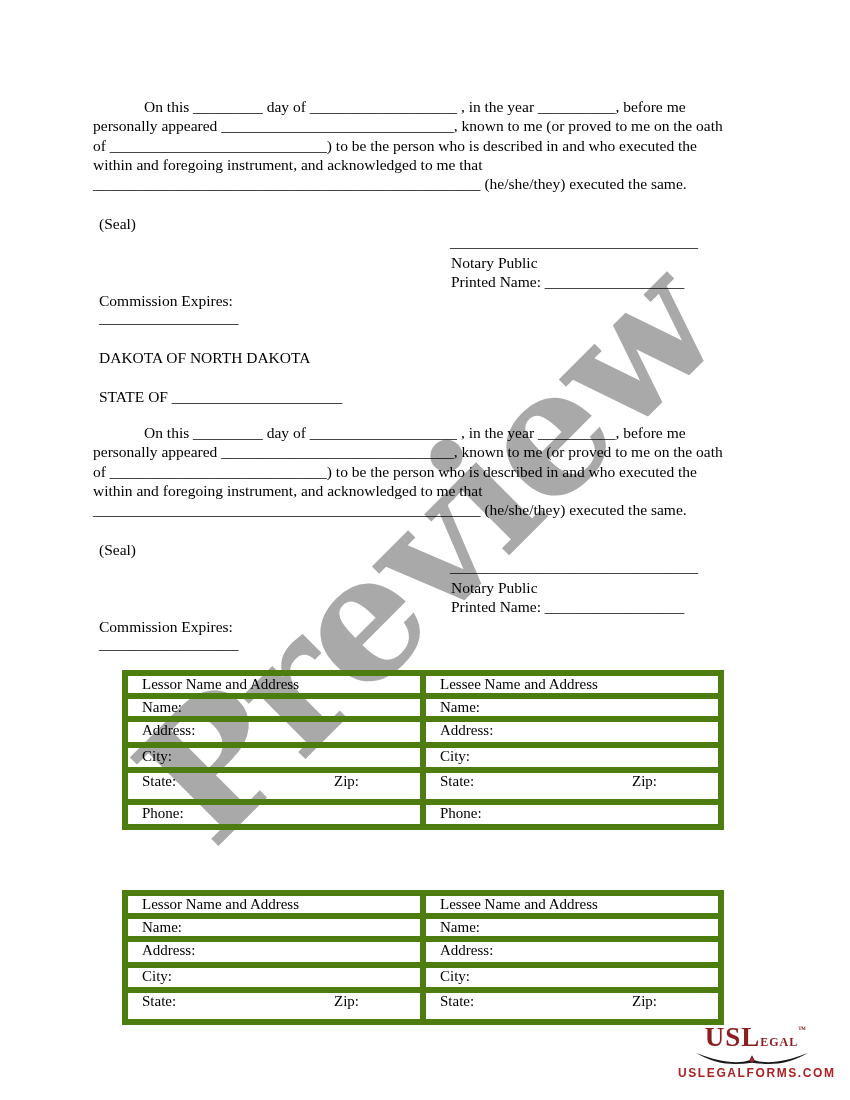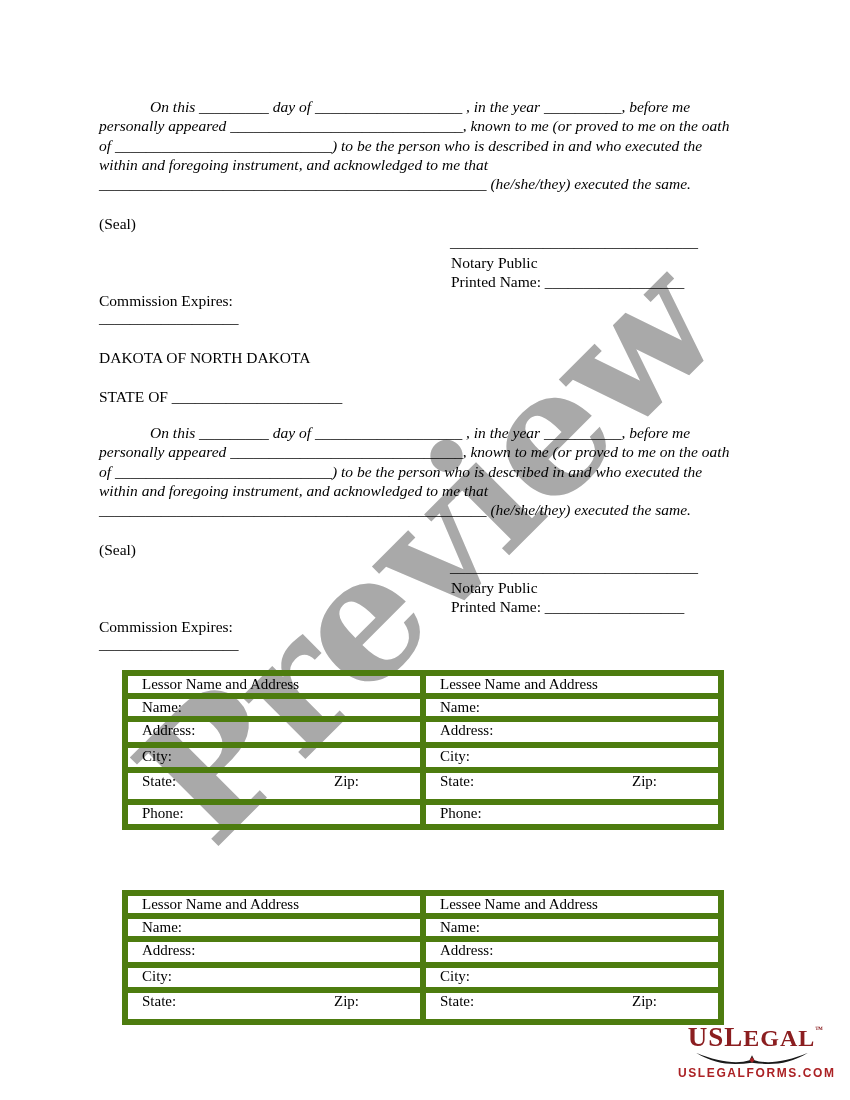--- a/index.html
+++ b/index.html
@@ -28,21 +28,21 @@
     z-index: 0;
     white-space: nowrap;
     user-select: none;
   }
 
   
   .content { position: absolute; inset: 0; z-index: 1; }
 
   .abs { position: absolute; font-size: 15.5px; line-height: 19px; white-space: nowrap; }
 
-  .para { position: absolute; left: 99px; width: 650px; font-style: italic; }
+  .para { position: absolute; left: 93px; width: 650px; }
   .para .pl { font-size: 15.5px; line-height: 19.3px; white-space: nowrap; }
   .para .indent { text-indent: 51px; }
 
   
   table.ptable {
     position: absolute;
     left: 122px;
     width: 602px;
     border-collapse: collapse;
     table-layout: fixed;
@@ -74,21 +74,21 @@
     text-align: center;
     line-height: 1;
   }
   .logo-word {
     font-family: "Liberation Serif", serif;
     font-weight: bold;
     color: var(--brand-maroon, #8b1e20);
     white-space: nowrap;
   }
   .logo-word .lg { font-size: 27px; letter-spacing: 1px; margin-left: 7px; }
-  .logo-word .sm { font-size: 24px; letter-spacing: 1px; }
+  .logo-word .sm { font-size: 12px; letter-spacing: 1px; }
   .logo-word .tm { font-size: 8px; vertical-align: 14px; letter-spacing: 0; }
   .eagle { display: block; margin: 1px auto 1px auto; }
   .logo-site {
     font-family: "Liberation Sans", sans-serif;
     font-weight: bold;
     font-size: 12px;
     letter-spacing: 1.6px;
     color: var(--site-red, #ab2124);
   }
 </style>

